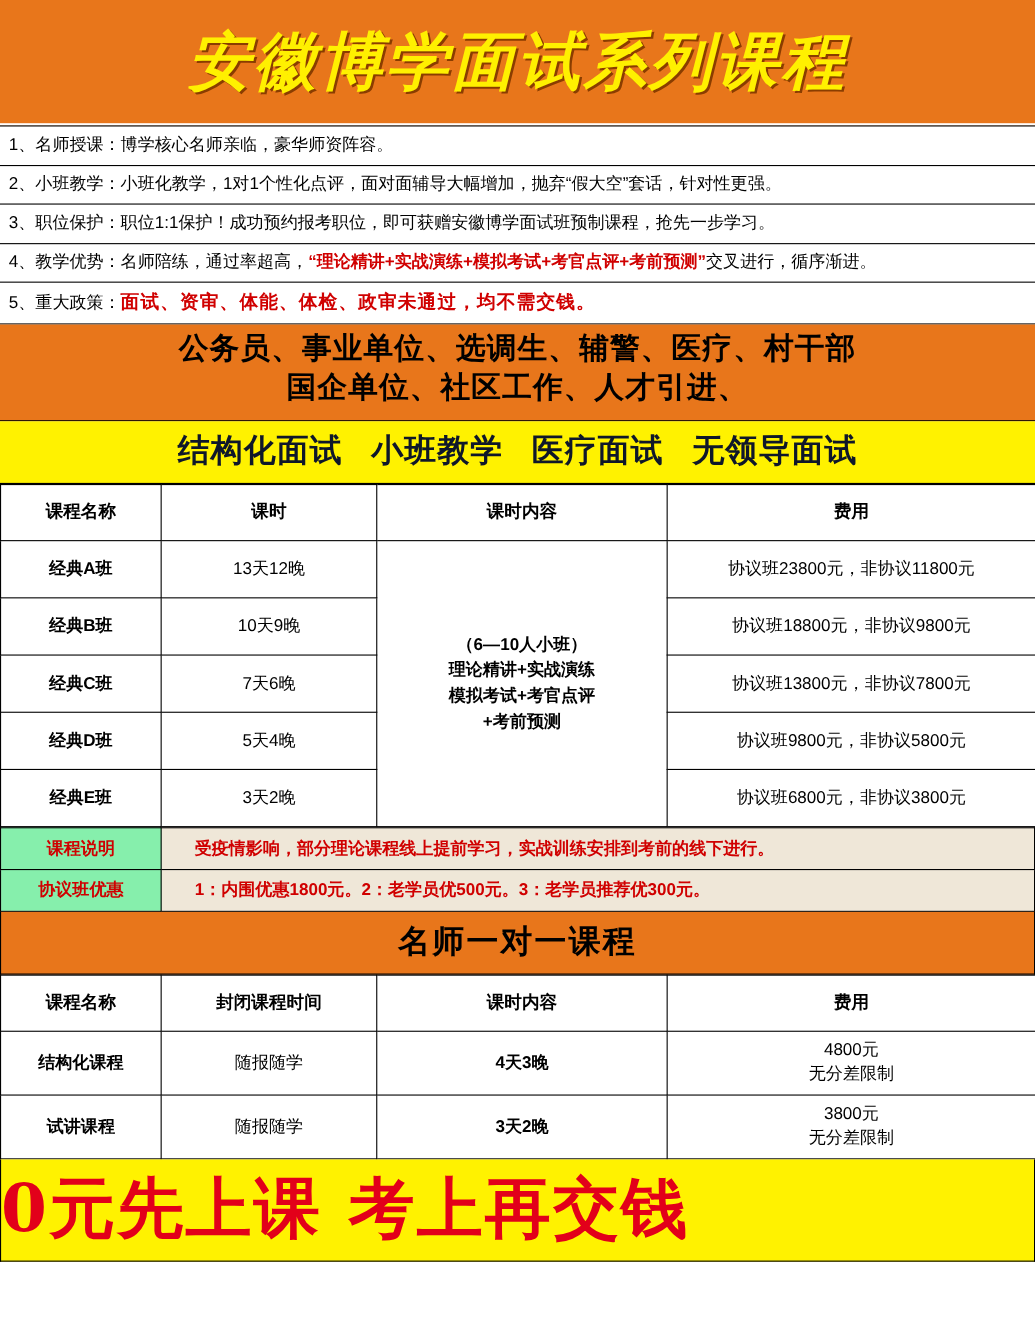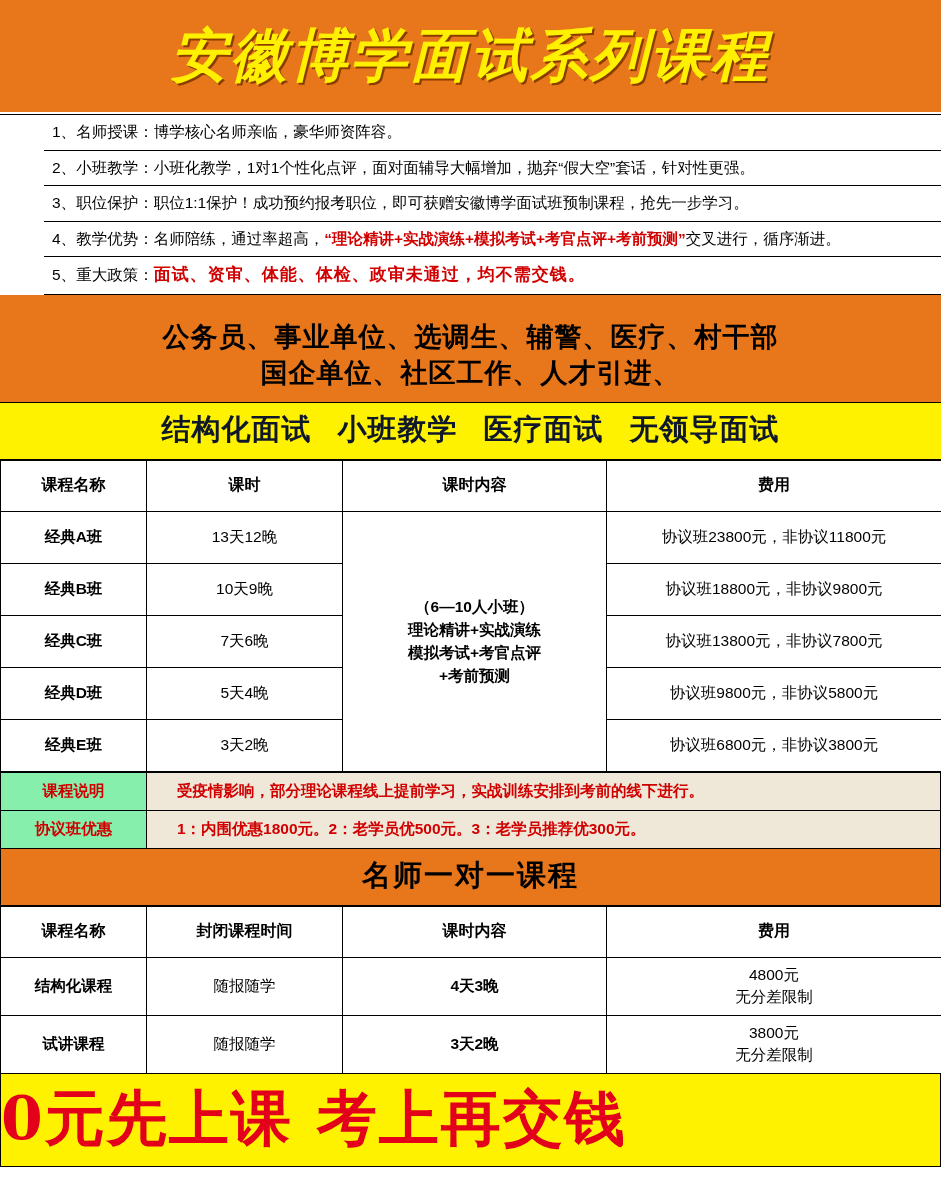--- a/index.html
+++ b/index.html
@@ -37,21 +37,20 @@
     font-size: 57px;
     letter-spacing: 3px;
     font-style: italic;
     text-shadow: 2px 2px 0 #8a3d00;
     white-space: nowrap;
   }
 
   
   .bullets {
     border-top: 1px solid #000;
-    padding-left: 44px;
   }
   .bullet-row {
     border-bottom: 1px solid #000;
     padding: 8px 6px 8px 8px;
     font-size: 15.5px;
     line-height: 1.2;
     color: #000;
     white-space: nowrap;
     overflow: hidden;
   }
@@ -65,21 +64,21 @@
     font-weight: bold;
   }
   .bullet-row.policy .red {
     font-size: 17px;
     letter-spacing: 1px;
   }
 
   
   .cat-band {
     background: #E8761B;
-    padding: 24px 0 10px 0;
+    padding: 4px 0 10px 0;
     text-align: center;
     border-bottom: 1px solid #000;
   }
   .cat-band .line {
     color: #000;
     font-weight: bold;
     font-family: "DejaVu Serif", serif;
     font-size: 27px;
     letter-spacing: 1px;
     line-height: 1.35;

